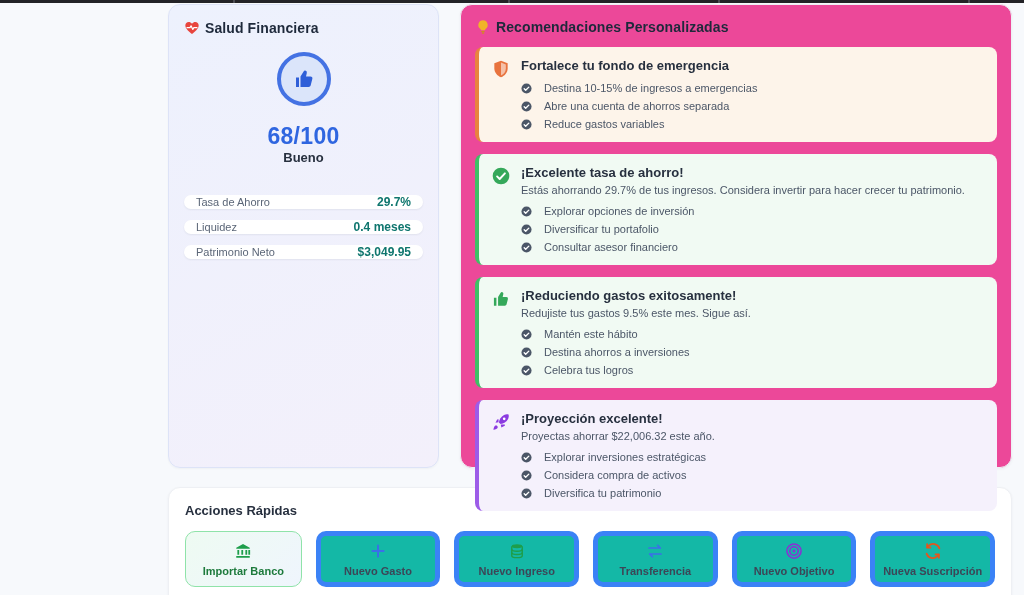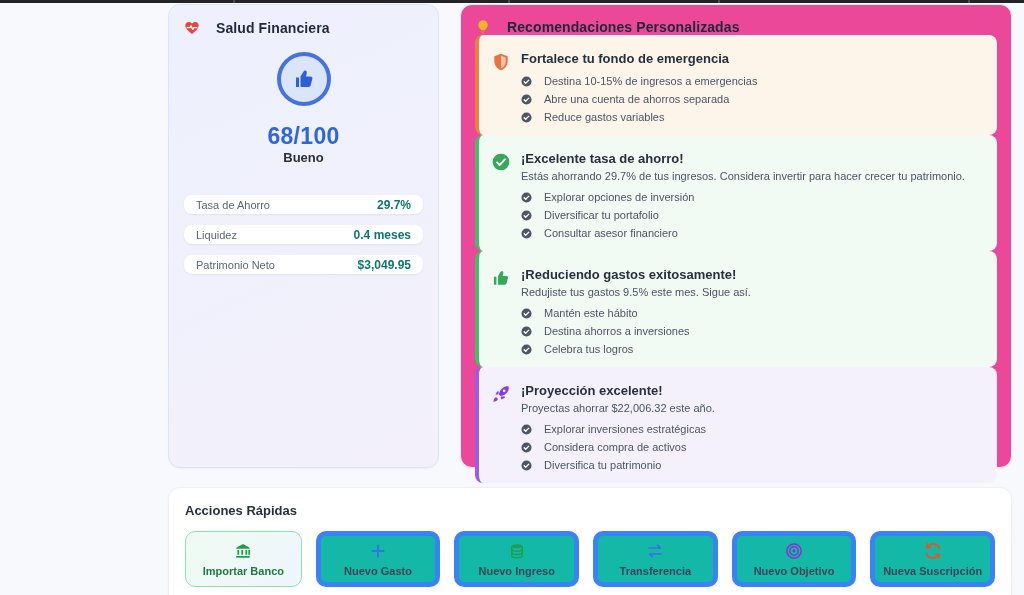--- a/index.html
+++ b/index.html
@@ -18,48 +18,48 @@
   .content { position:absolute; left:168px; top:4px; width:844px; }
   .top-row { display:flex; gap:21px; align-items:stretch; }
 
   
   .health-card {
     flex:none; width:271px; height:464px;
     background:linear-gradient(155deg,#edf1fd 0%, #f3f0fb 100%);
     border:1px solid #dde3f7; border-radius:12px;
     padding:15px 15px; box-shadow:0 1px 2px rgba(30,41,59,.04);
   }
-  .card-header { display:flex; align-items:flex-start; gap:16px; }
+  .card-header { display:flex; align-items:flex-start; gap:5px; }
   .card-header .hicon { width:16px; height:16px; flex:none; display:flex; }
   .card-header h2 { font-size:14px; font-weight:bold; color:#1e293b; letter-spacing:.1px; }
 
   .score-circle {
     width:54px; height:54px; border-radius:50%;
     background:#dbe5fa; border:4px solid #4472e3;
     margin:16px auto 0; display:flex; align-items:center; justify-content:center;
   }
   .score-value { text-align:center; margin-top:17px; font-size:23px; font-weight:bold; color:#2f66e0; letter-spacing:.3px; }
   .score-status { text-align:center; margin-top:0; font-size:13px; font-weight:bold; color:#27303f; }
 
   .metrics { margin-top:30px; }
   .metric-row {
     background:#ffffff; border-radius:8px; box-shadow:0 1px 2px rgba(30,41,59,.07);
-    padding:7px 12px; margin-bottom:11px; height:19px;
+    padding:7px 12px; margin-bottom:11px; height:14px;
     display:flex; align-items:center; justify-content:space-between;
   }
   .metric-label { font-size:11px; color:#5b6677; }
   .metric-value { font-size:12px; font-weight:bold; color:#0f766e; }
 
   
   .reco-card {
     flex:1; height:464px; background:#ec4899; border:1px solid #eef0f4;
     border-radius:12px; padding:14px 14px; box-shadow:0 1px 3px rgba(30,41,59,.05);
   }
   .reco-box {
-    border-radius:8px; padding:16px 14px 12px 12px;
+    border-radius:8px; margin-top:12px; padding:11px 14px 12px 12px;
     display:flex; align-items:flex-start; gap:10px;
   }
   .reco-box .ricon { width:20px; height:20px; flex:none; margin-top:1px; display:flex; }
   .reco-box.orange { background:#fdf4ea; border-left:4px solid #e8833e; color:#e8833e; }
   .reco-box.green  { background:#f1faf3; border-left:4px solid #3fbf66; color:#3fbf66; }
   .reco-box.purple { background:#f5f1fc; border-left:4px solid #9d5ce8; color:#9d5ce8; }
   .reco-title { font-size:13px; font-weight:bold; color:#27303f; }
   .reco-desc { font-size:11px; color:#4b5667; margin-top:4px; }
   .reco-items { margin-top:9px; list-style:none; }
   .reco-items li { display:flex; align-items:flex-end; gap:12px; font-size:11px; color:#4b5667; margin-top:6px; }

